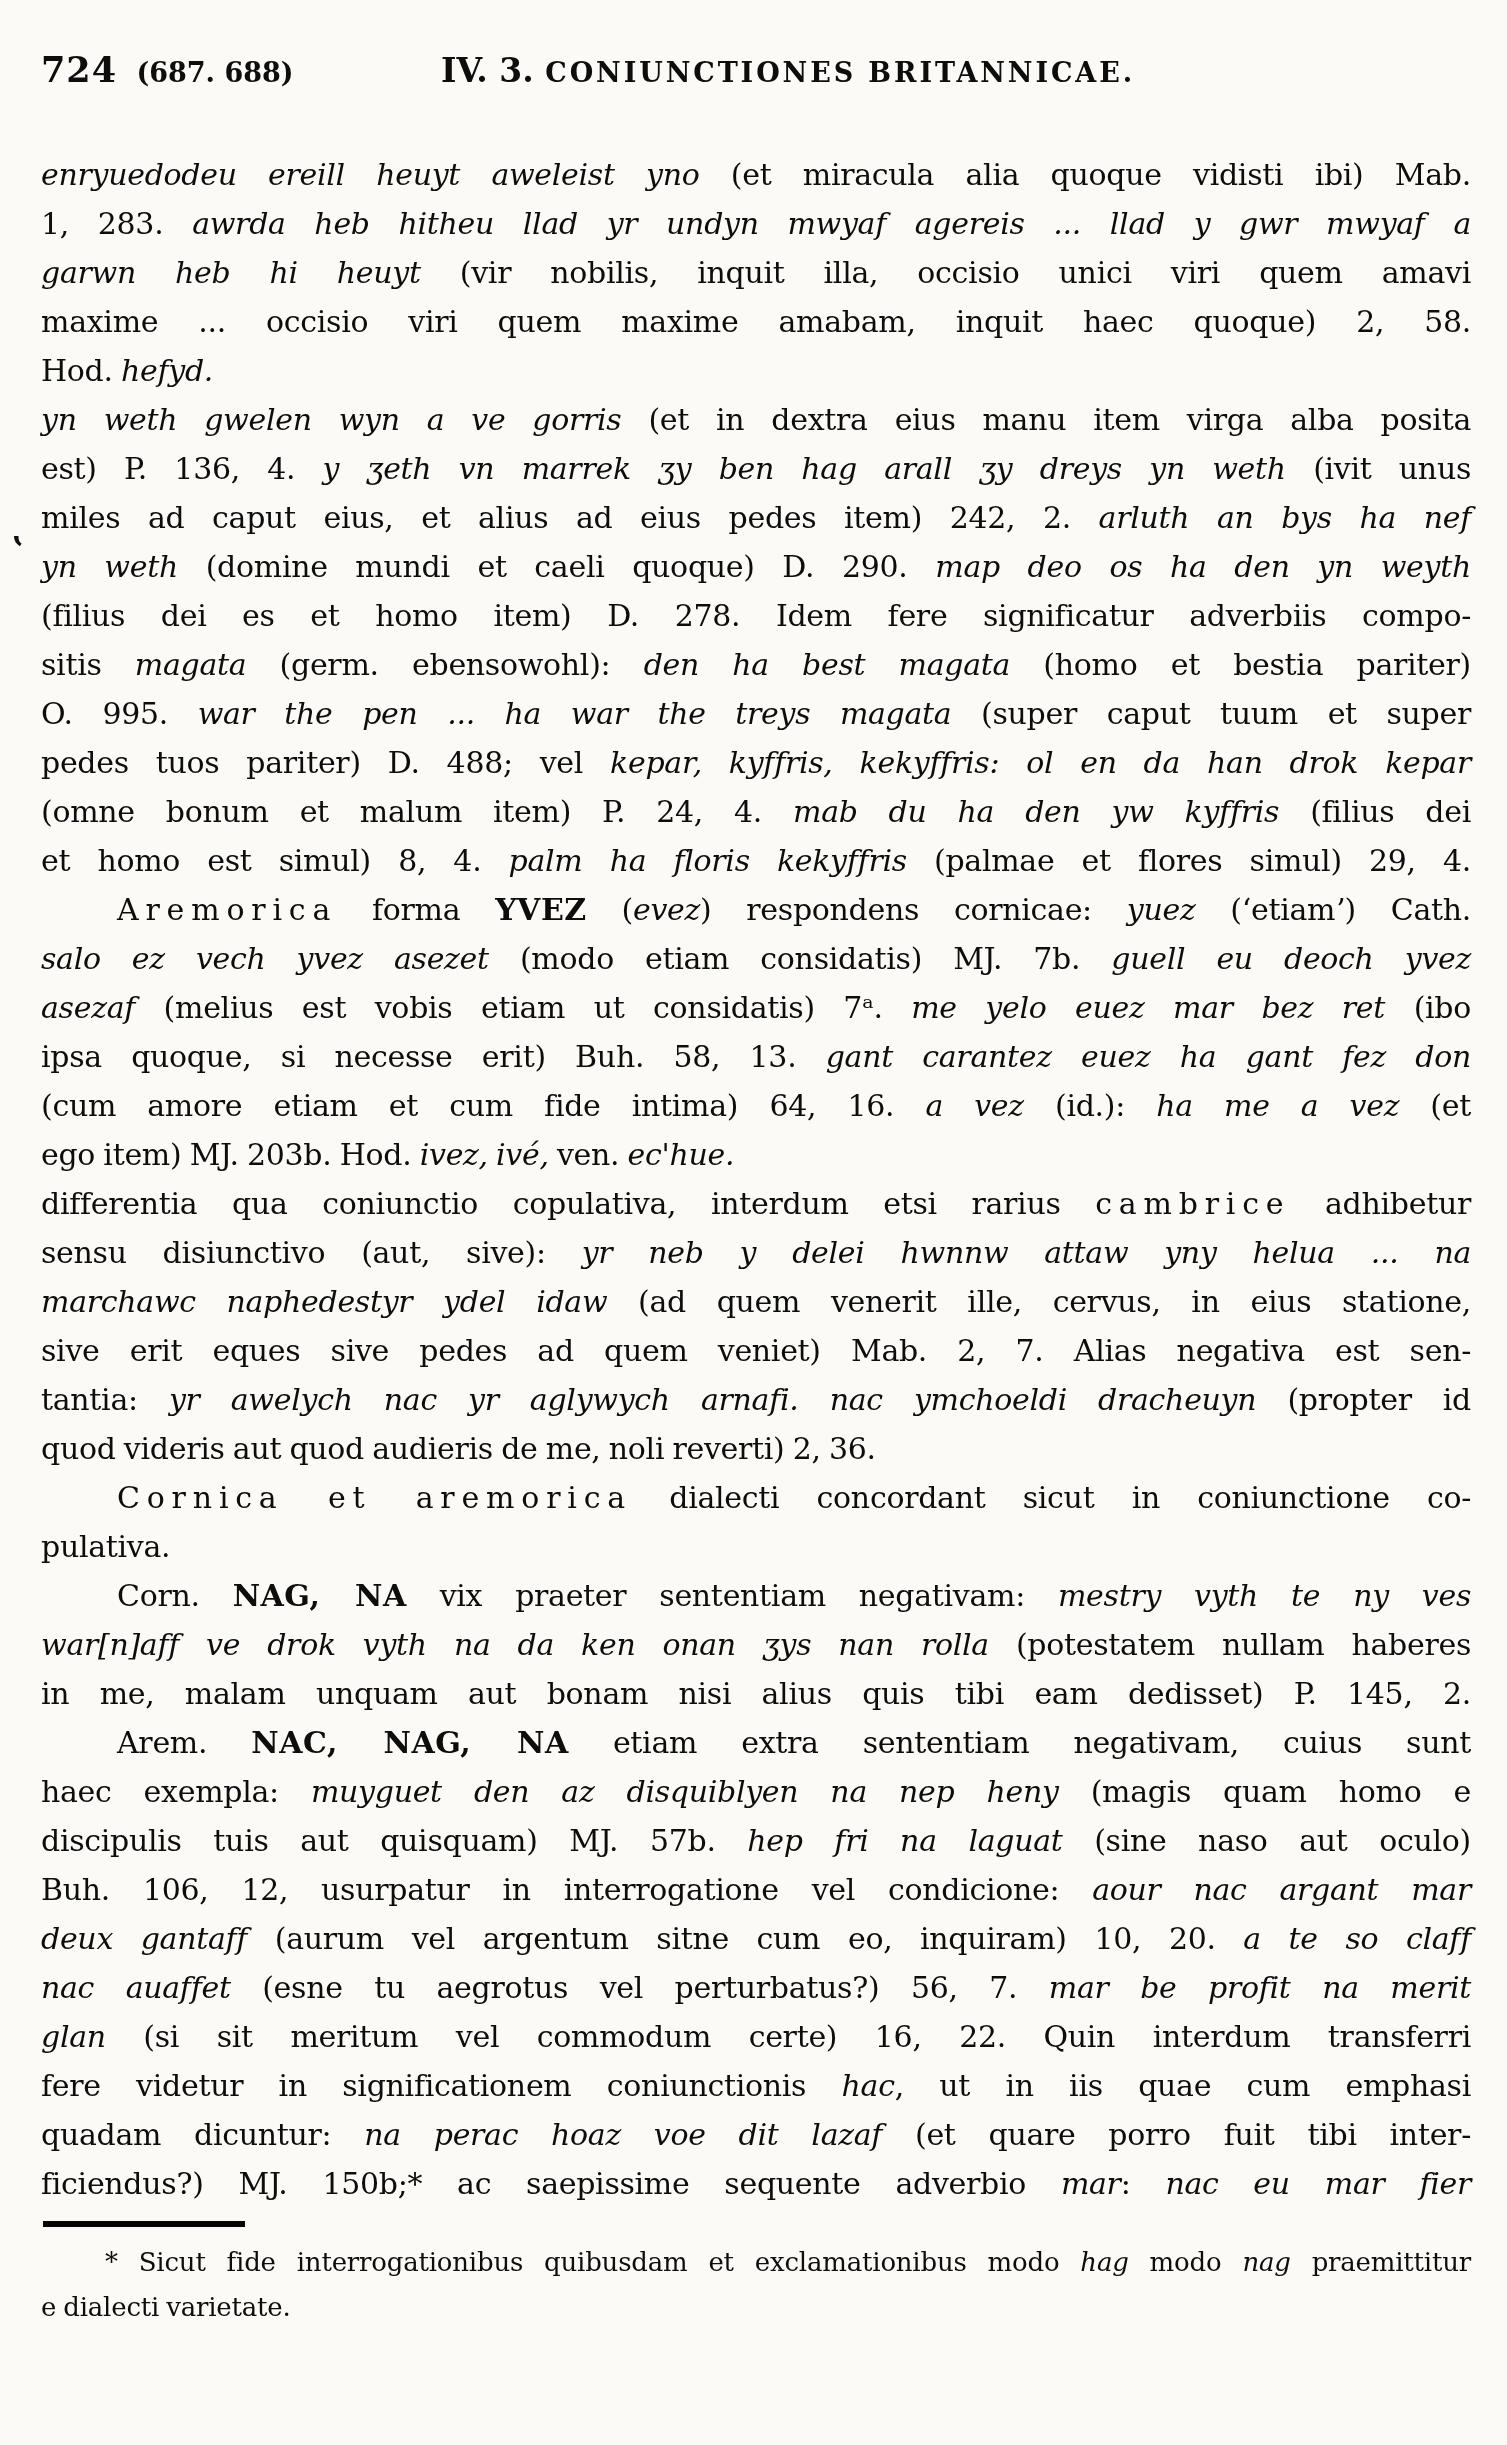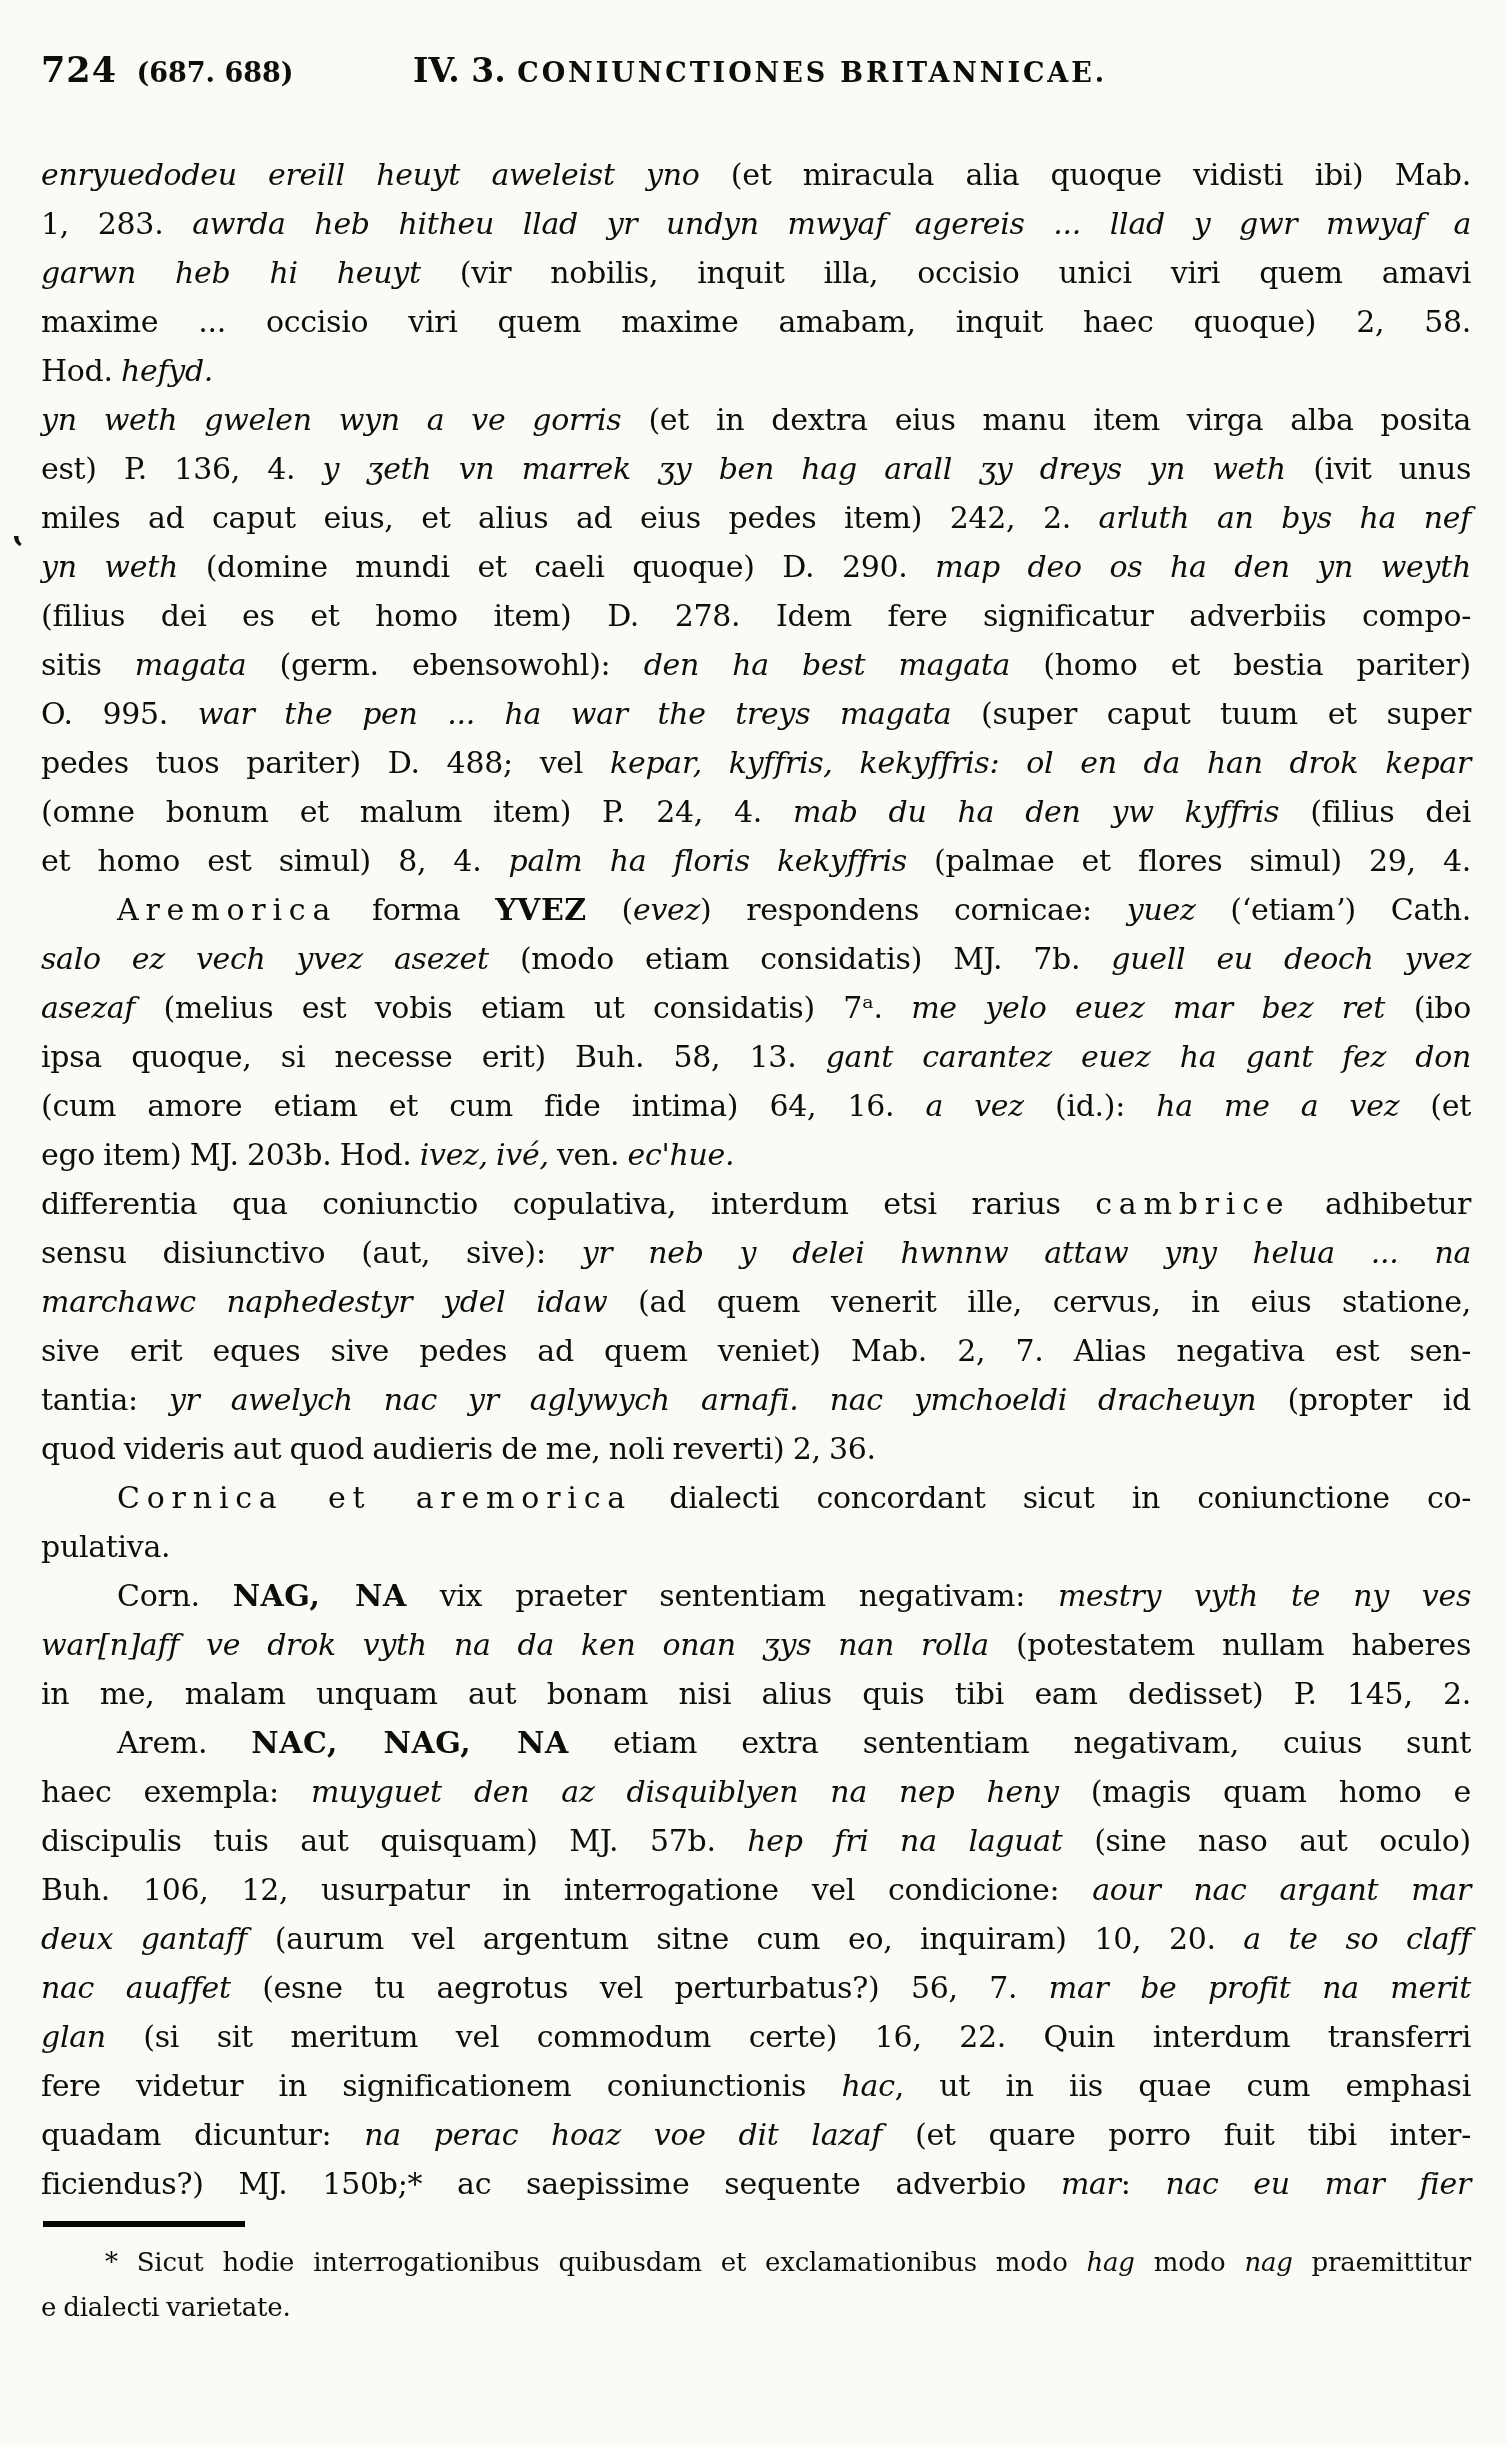--- a/index.html
+++ b/index.html
@@ -13,21 +13,21 @@
   }
   .page {
     position: absolute; inset: 0;
     padding: 0 37px 0 41px;
     box-sizing: border-box;
   }
   
   .header { margin-top: 49px; height: 43px; position: relative; font-weight: bold; white-space: nowrap; }
   .pageno  { font-size: 35px; letter-spacing: 1px; }
   .folio   { font-size: 27px; margin-left: 19.4px; }
-  .section-block { position: absolute; left: 372px; top: 1.9px; }
+  .section-block { position: absolute; left: 400px; top: 1.9px; }
   .section { font-size: 33px; }
   .main-title { font-size: 27px; letter-spacing: 2.9px; margin-left: 11.6px; }
   
   .body-text {
     margin-top: 58px;
     font-size: 30px;
     line-height: 49px;
     letter-spacing: -0.3px;
     word-spacing: -1px;
   }
@@ -107,18 +107,18 @@
       <div class="line"><span class="seg-r">fere videtur in significationem coniunctionis </span><span class="seg-i">hac</span><span class="seg-r">, ut in iis quae cum emphasi</span></div>
       <div class="line"><span class="seg-r">quadam dicuntur: </span><span class="seg-i">na perac hoaz voe dit lazaf </span><span class="seg-r">(et quare porro fuit tibi inter-</span></div>
       <div class="line"><span class="seg-r">ficiendus?) MJ. 150b;* ac saepissime sequente adverbio </span><span class="seg-i">mar</span><span class="seg-r">: </span><span class="seg-i">nac eu mar fier</span></div>
     </div>
 
   <div class="margin-mark">ʽ</div>
 
   <div class="fn-rule"></div>
 
   <div class="footnote" id="footnote-text">
-      <div class="line indent"><span class="seg-r">* Sicut hodie interrogationibus quibusdam et exclamationibus modo </span><span class="seg-i">hag</span><span class="seg-r"> modo </span><span class="seg-i">nag</span><span class="seg-r"> praemittitur</span></div>
+      <div class="line indent"><span class="seg-r">* Sicut fide interrogationibus quibusdam et exclamationibus modo </span><span class="seg-i">hag</span><span class="seg-r"> modo </span><span class="seg-i">nag</span><span class="seg-r"> praemittitur</span></div>
       <div class="line endpara"><span class="seg-r">e dialecti varietate.</span></div>
     </div>
 
 </div>
 
 
 </body></html>

